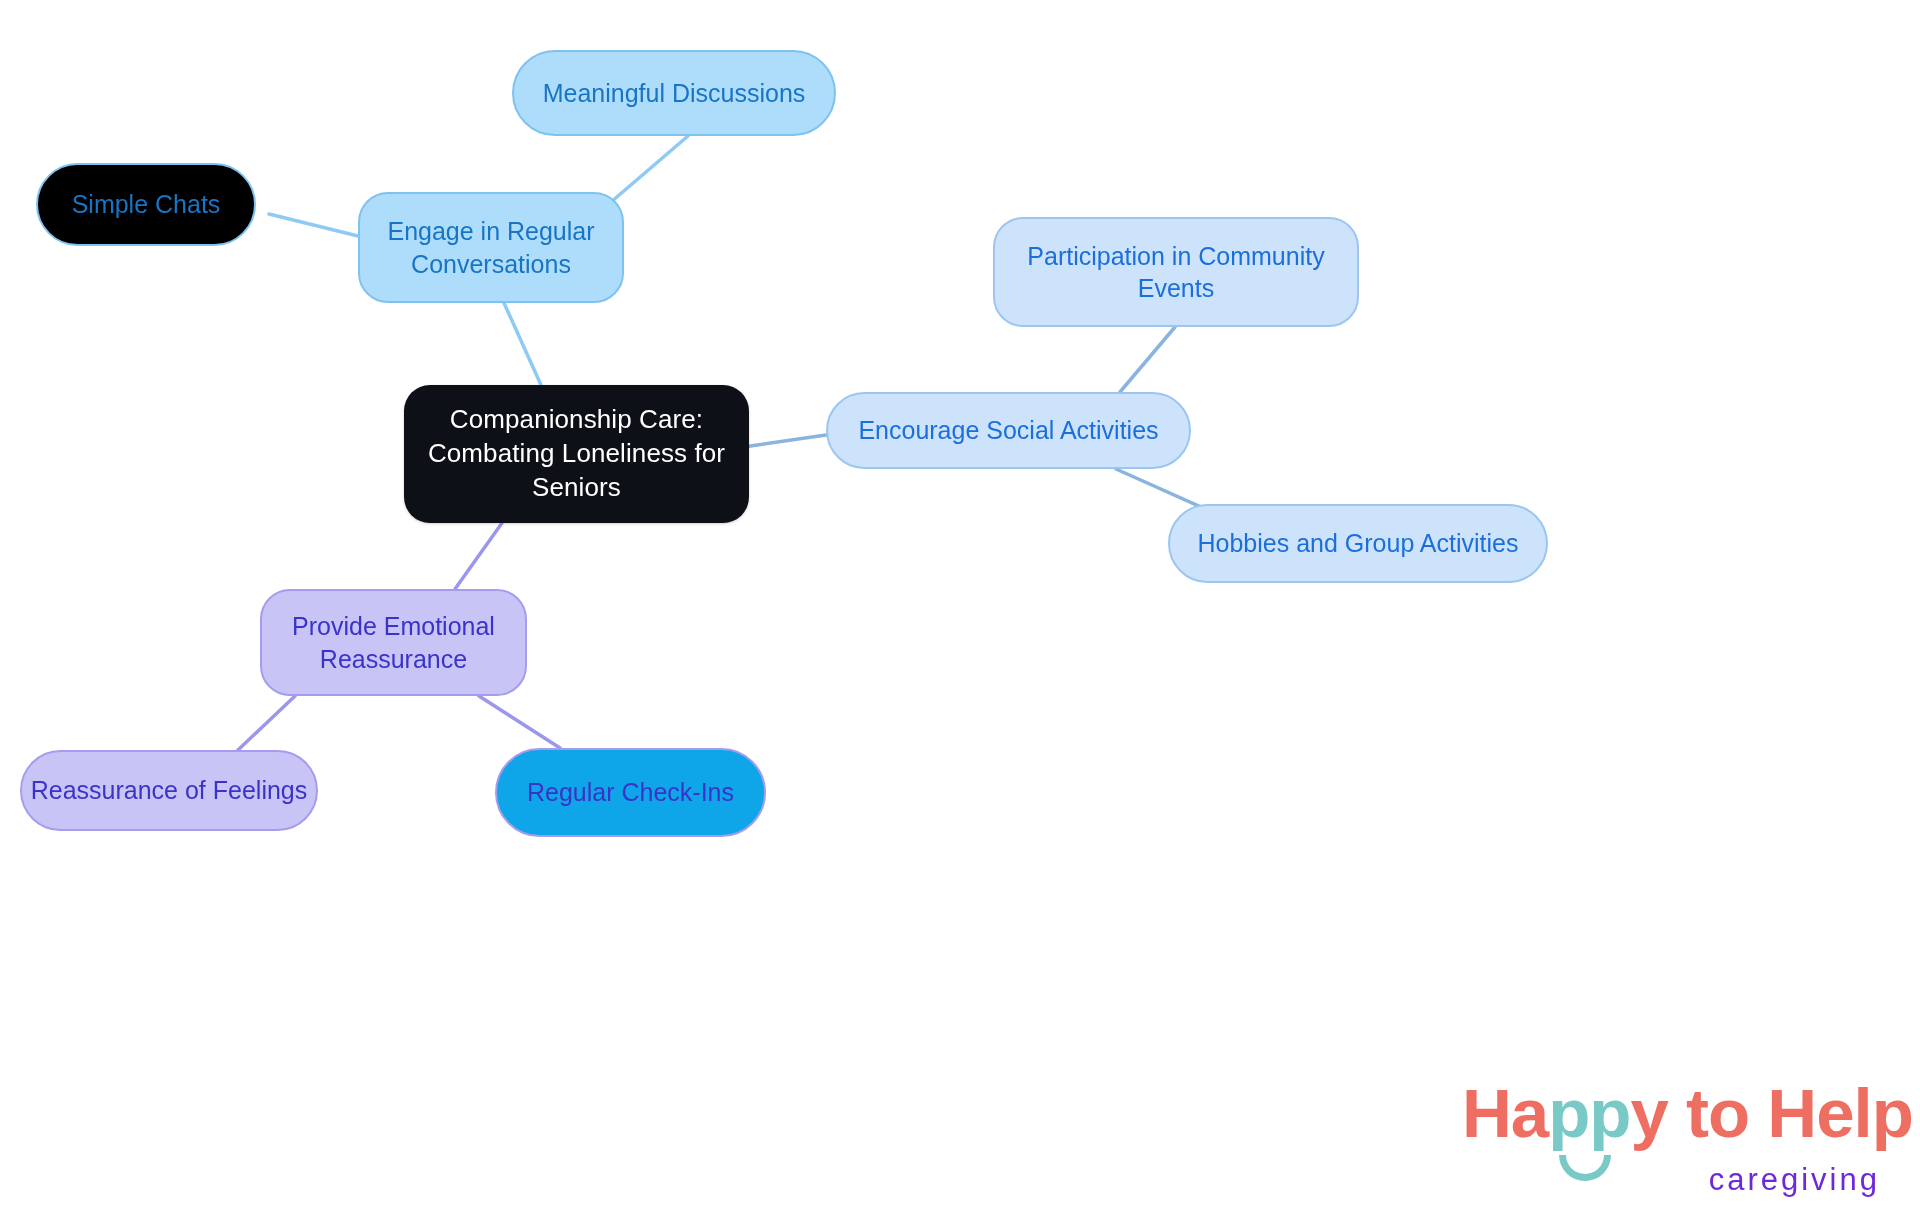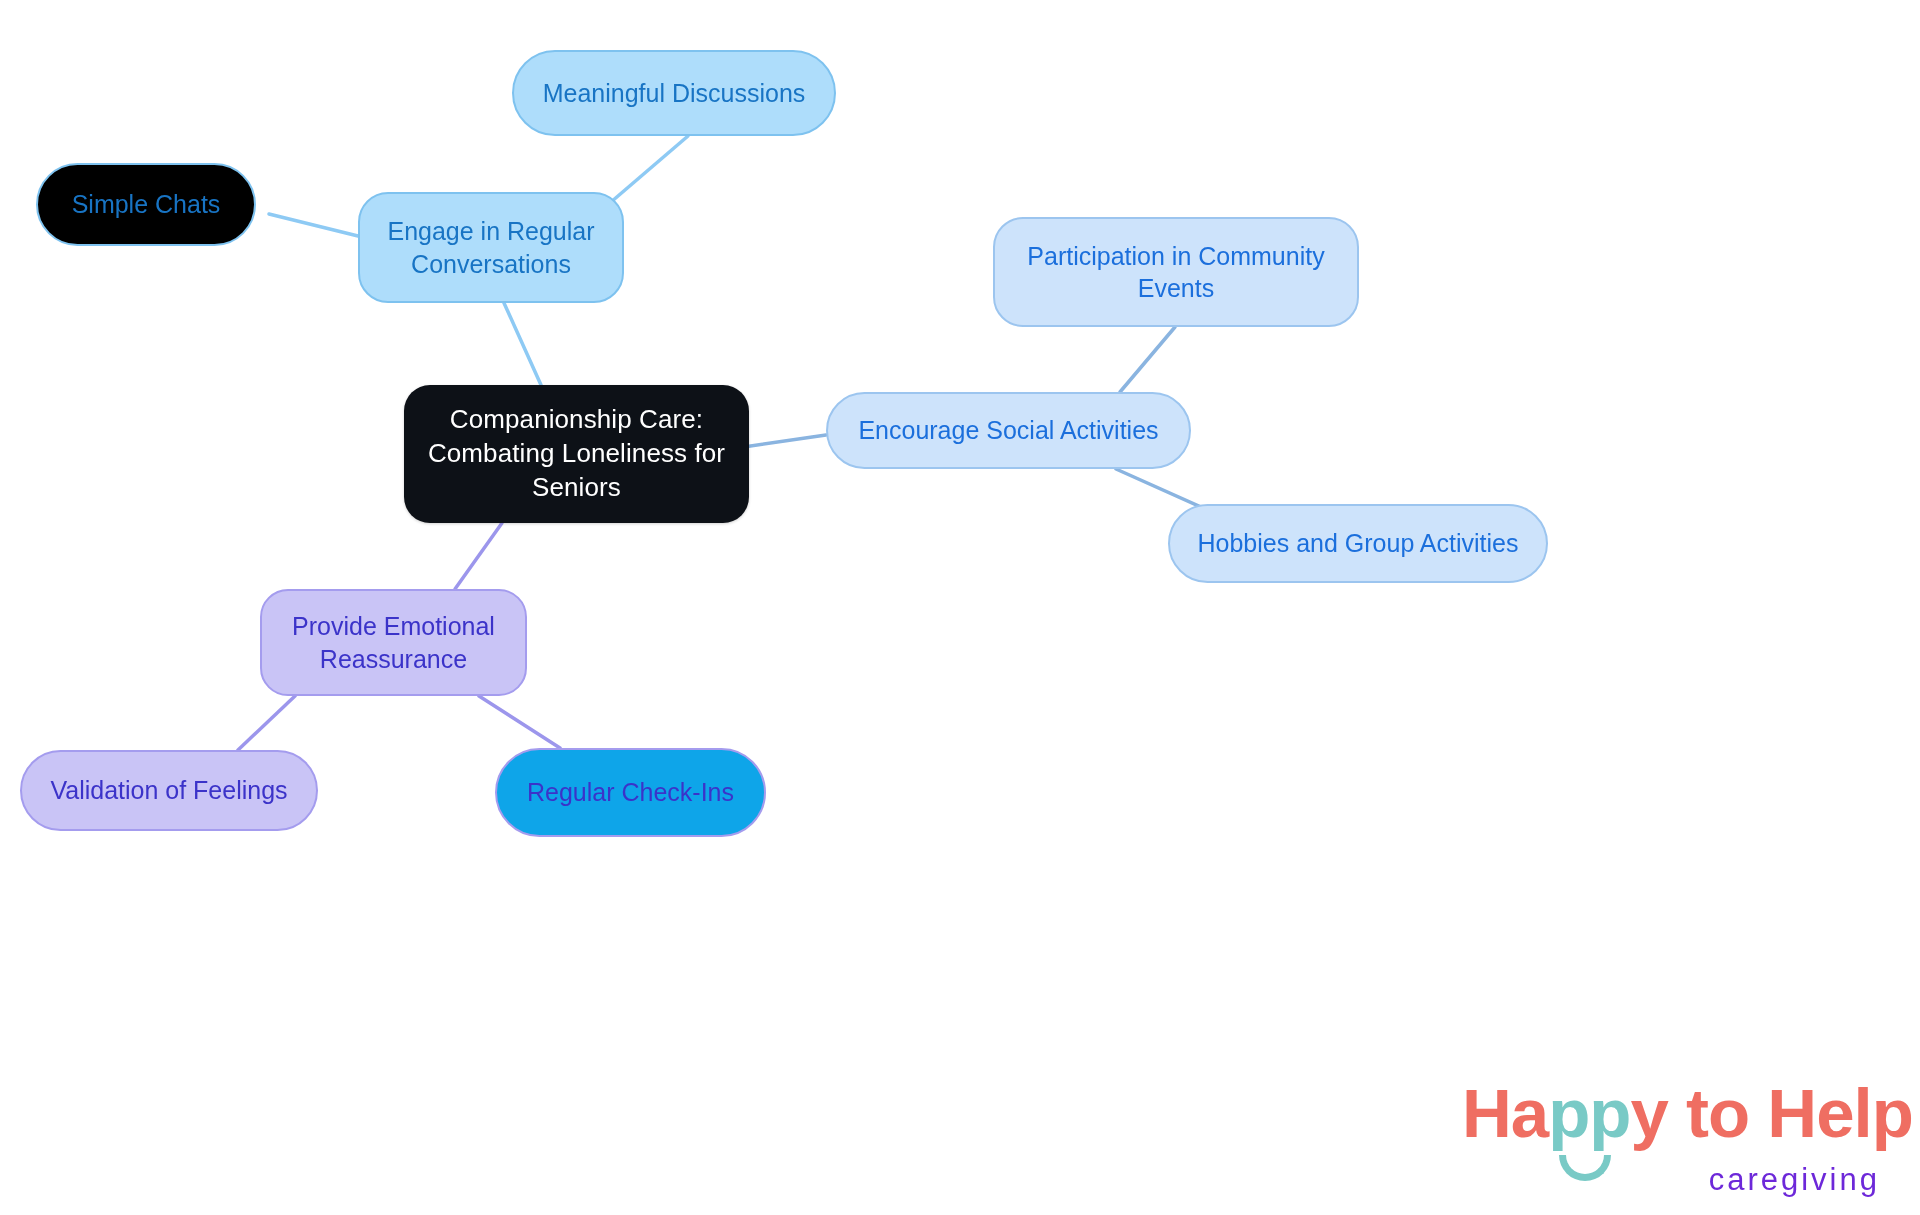--- a/index.html
+++ b/index.html
@@ -138,23 +138,23 @@
   <div class="node blue-mid" style="left: 358px; top: 192px; width: 266px; height: 111px; background: rgb(174, 221, 251); border-color: rgb(126, 194, 239); color: rgb(24, 116, 196);">Engage in Regular
 Conversations</div>
   <div class="node blue-mid pill" style="left: 512px; top: 50px; width: 324px; height: 86px; background: rgb(174, 221, 251); border-color: rgb(126, 194, 239); color: rgb(24, 116, 196);">Meaningful Discussions</div>
   <div class="node blue-mid pill" style="left: 36px; top: 163px; width: 220px; height: 83px; background: #000000; border-color: rgb(126, 194, 239); color: rgb(24, 116, 196);">Simple Chats</div>
 
   <div class="node blue-pale pill" style="left: 826px; top: 392px; width: 365px; height: 77px; background: rgb(205, 227, 251); border-color: rgb(156, 197, 239); color: rgb(27, 111, 220);">Encourage Social Activities</div>
   <div class="node blue-pale" style="left: 993px; top: 217px; width: 366px; height: 110px; background: rgb(205, 227, 251); border-color: rgb(156, 197, 239); color: rgb(27, 111, 220);">Participation in Community
 Events</div>
   <div class="node blue-pale pill" style="left: 1168px; top: 504px; width: 380px; height: 79px; background: rgb(205, 227, 251); border-color: rgb(156, 197, 239); color: rgb(27, 111, 220);">Hobbies and Group Activities</div>
 
-  <div class="node purple" style="left: 260px; top: 589px; width: 267px; height: 107px; background: rgb(201, 196, 246); border-color: rgb(164, 156, 238); color: rgb(59, 51, 201); border-radius: 28px;">Provide Emotional
+  <div class="node purple" style="left: 260px; top: 589px; width: 267px; height: 107px; background: rgb(201, 196, 246); border-color: rgb(164, 156, 238); color: rgb(59, 51, 201);">Provide Emotional
 Reassurance</div>
-  <div class="node purple pill" style="left: 20px; top: 750px; width: 298px; height: 81px; background: rgb(201, 196, 246); border-color: rgb(164, 156, 238); color: rgb(59, 51, 201);">Validation of Feelings</div>
+  <div class="node purple pill" style="left: 20px; top: 750px; width: 298px; height: 81px; background: rgb(201, 196, 246); border-color: rgb(164, 156, 238); color: rgb(59, 51, 201);">Reassurance of Feelings</div>
   <div class="node purple pill" style="left: 495px; top: 748px; width: 271px; height: 89px; background: #0ea5e9; border-color: rgb(164, 156, 238); color: rgb(59, 51, 201);">Regular Check-Ins</div>
 
   <div id="logo">
     <div class="logo-wordmark">
       <span class="c-coral">Ha</span><span class="c-teal">pp</span><span class="c-coral">y</span><span class="c-coral"> to Help</span>
       <span class="smile"></span>
     </div>
     <div class="logo-tagline">caregiving</div>
   </div>
 

